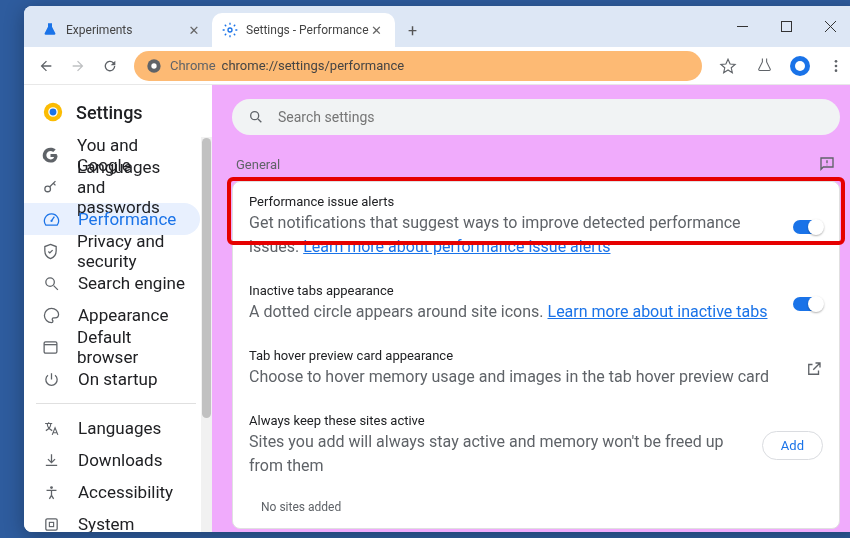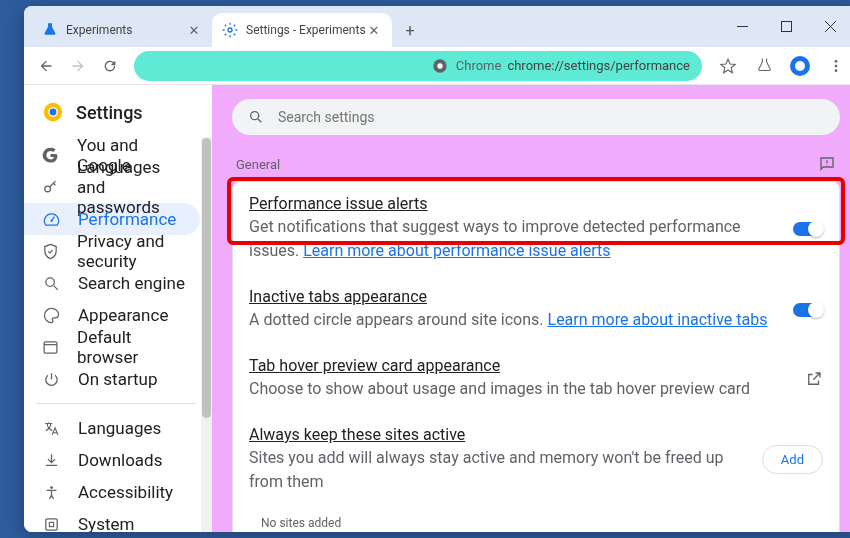--- a/index.html
+++ b/index.html
@@ -11,21 +11,21 @@
 .tab.inactive { background: transparent; }
 .tab.active { background: #fff; }
 .tab-icon { width: 16px; height: 16px; margin-right: 8px; }
 .tab-title { flex: 1; white-space: nowrap; overflow: hidden; text-overflow: ellipsis; }
 .tab-close { width: 16px; height: 16px; display: flex; align-items: center; justify-content: center; font-size: 13px; color: #666; border-radius: 50%; }
 .newtab { width: 28px; height: 28px; display: flex; align-items: center; justify-content: center; font-size: 16px; color: #555; margin-left: 4px; margin-bottom: 3px; cursor: pointer; }
 .wincontrols { display: flex; height: 100%; align-items: center; padding-right: 8px; }
 .winbtn { width: 44px; height: 32px; display: flex; align-items: center; justify-content: center; color: #333; cursor: pointer; }
 .toolbar { height: 38px; background: #fff; display: flex; align-items: center; padding: 0 8px; border-bottom: 1px solid #e8e8e8; gap: 4px; }
 .navbtn { width: 28px; height: 28px; display: flex; align-items: center; justify-content: center; color: #5f6368; border-radius: 50%; cursor: pointer; }
-.omnibox { flex: 1; height: 30px; background: #5eead4; border-radius: 15px; display: flex; align-items: center; padding: 0 12px; margin: 0 6px; font-size: 13px; color: #444; justify-content: flex-end; }
+.omnibox { flex: 1; height: 30px; background: #fdba74; border-radius: 15px; display: flex; align-items: center; padding: 0 12px; margin: 0 6px; font-size: 13px; color: #444; }
 .omnibox-icon { width: 16px; height: 16px; margin-right: 8px; }
 .omnibox-prefix { color: #5f6368; }
 .toolicon { width: 32px; height: 32px; display: flex; align-items: center; justify-content: center; color: #5f6368; cursor: pointer; }
 .content { flex: 1; display: flex; overflow: hidden; background: #fff; }
 .sidebar { width: 188px; display: flex; flex-direction: column; padding-top: 14px; position: relative; }
 .settings-header { display: flex; align-items: center; padding: 2px 16px 16px 18px; }
 .settings-logo { width: 22px; height: 22px; margin-right: 12px; }
 .settings-title { font-size: 18px; font-weight: 500; color: #202124; }
 .sidelist { flex: 1; overflow-y: auto; padding-right: 4px; }
 .sideitem { height: 32px; display: flex; align-items: center; padding: 0 12px 0 18px; font-size: 17px; color: #202124; cursor: pointer; border-radius: 0 16px 16px 0; margin-right: 8px; }
@@ -38,21 +38,21 @@
 .searchbox { height: 36px; background: #f1f3f4; border-radius: 18px; display: flex; align-items: center; padding: 0 16px; margin-bottom: 20px; }
 .searchbox .sicon { margin-right: 14px; color: #5f6368; }
 .searchbox input { border: none; background: transparent; outline: none; font-size: 14px; flex: 1; color: #5f6368; }
 .section-header { display: flex; align-items: center; justify-content: space-between; padding: 0 4px 8px 4px; }
 .section-title { font-size: 13px; color: #5f6368; }
 .feedback-icon { width: 18px; height: 18px; color: #5f6368; cursor: pointer; }
 .card { background: #fff; border: 1px solid #e0e0e0; border-radius: 8px; margin-bottom: 18px; }
 .row { padding: 12px 16px; display: flex; align-items: center; justify-content: space-between; position: relative; }
 .row + .row { border-top: 0px solid transparent; }
 .row-left { flex: 1; padding-right: 16px; }
-.row-title { font-size: 16px; color: #202124; margin-bottom: 2px; text-decoration: underline; }
+.row-title { font-size: 13px; color: #202124; margin-bottom: 2px; }
 .row-desc { font-size: 16px; color: #5f6368; line-height: 1.5; }
 .row-desc a { color: #1a73e8; text-decoration: underline; }
 .toggle { width: 30px; height: 14px; border-radius: 8px; position: relative; cursor: pointer; }
 .toggle.on { background: #1a73e8; }
 .toggle-knob { position: absolute; width: 16px; height: 16px; border-radius: 50%; top: -1px; box-shadow: 0 1px 2px rgba(0,0,0,0.3); }
 .toggle.on .toggle-knob { right: -1px; background: #fff; }
 .openext { width: 18px; height: 18px; color: #5f6368; cursor: pointer; }
 .addbtn { padding: 6px 18px; border: 1px solid #dadce0; border-radius: 16px; color: #1a73e8; font-size: 13px; cursor: pointer; background: #fff; }
 .nosites { padding: 10px 28px 14px 28px; font-size: 12px; color: #5f6368; }
 .highlight-box { position: absolute; border: 4px solid #e60000; border-radius: 6px; pointer-events: none; z-index: 10; }
@@ -75,21 +75,21 @@
         <span class="tab-title">Experiments</span>
         <span class="tab-close">✕</span>
       </div>
       <div class="tab active">
         <span class="tab-icon">
             <svg viewBox="0 0 24 24" width="16" height="16">
               <circle cx="12" cy="12" r="3" fill="none" stroke="#1a73e8" stroke-width="2"></circle>
               <path fill="none" stroke="#1a73e8" stroke-width="2" d="M12 1v3M12 20v3M4.2 4.2l2.1 2.1M17.7 17.7l2.1 2.1M1 12h3M20 12h3M4.2 19.8l2.1-2.1M17.7 6.3l2.1-2.1"></path>
             </svg>
           </span>
-        <span class="tab-title">Settings - Experiments</span>
+        <span class="tab-title">Settings - Performance</span>
         <span class="tab-close">✕</span>
       </div>
       <div class="newtab">+</div>
     </div>
     <div class="wincontrols">
       <div class="winbtn">
           <svg width="11" height="1">
             <rect width="11" height="1" fill="#333"></rect>
           </svg>
         </div>
@@ -319,21 +319,21 @@
             <div class="row-title">Inactive tabs appearance</div>
             <div class="row-desc"><span>A dotted circle appears around site icons. </span><a href="#">Learn more about inactive tabs</a></div>
           </div>
           <div class="toggle on">
               <div class="toggle-knob"></div>
             </div>
         </div>
         <div class="row">
           <div class="row-left">
             <div class="row-title">Tab hover preview card appearance</div>
-            <div class="row-desc">Choose to show about usage and images in the tab hover preview card</div>
+            <div class="row-desc">Choose to hover memory usage and images in the tab hover preview card</div>
           </div>
           <span class="openext">
               <svg width="18" height="18" viewBox="0 0 24 24">
                 <path d="M14 4h6v6M20 4l-9 9M18 14v5H5V6h5" fill="none" stroke="#5f6368" stroke-width="1.8"></path>
               </svg>
             </span>
         </div>
         <div class="row">
           <div class="row-left">
             <div class="row-title">Always keep these sites active</div>

